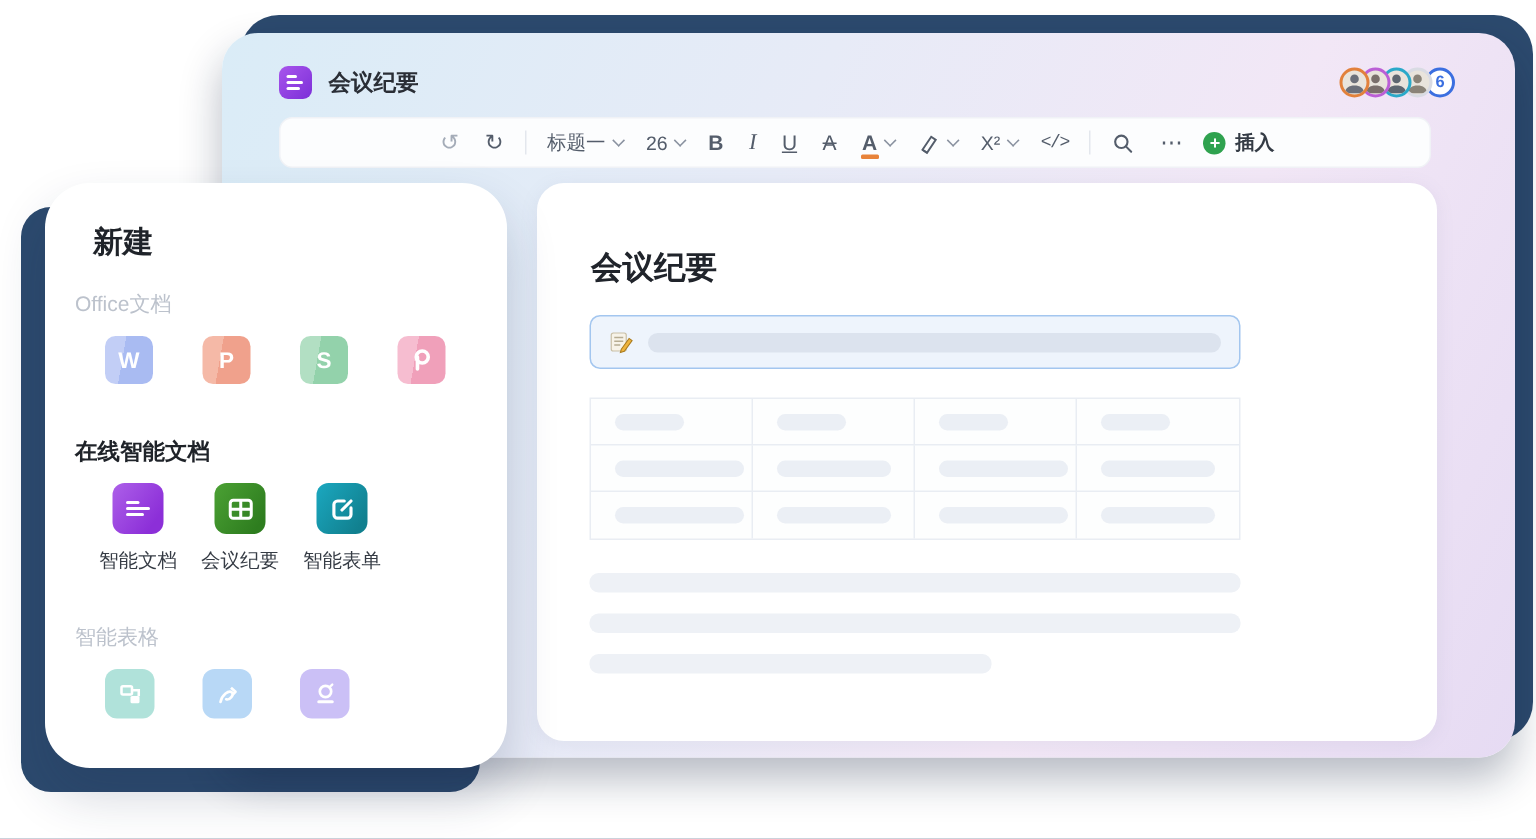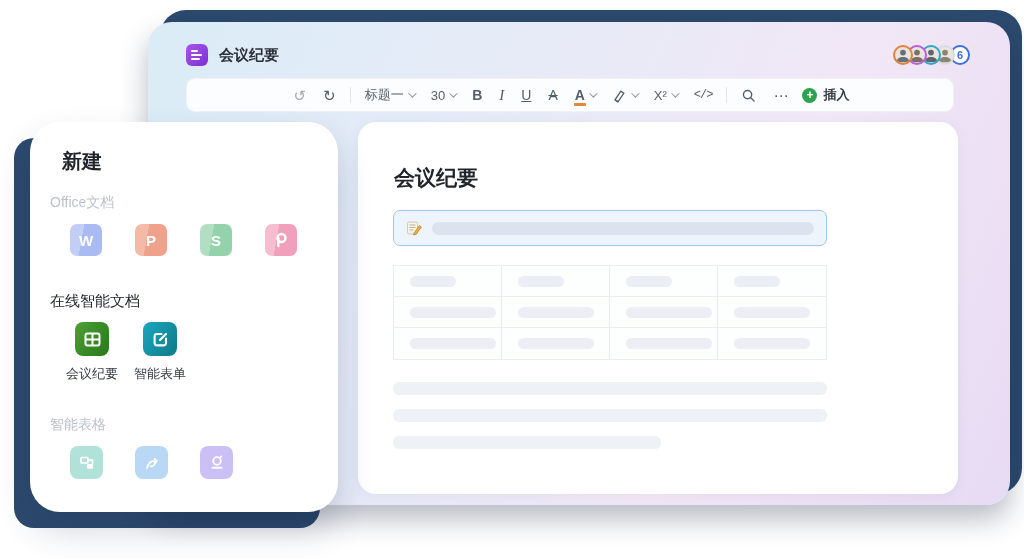--- a/index.html
+++ b/index.html
@@ -85,21 +85,21 @@
 
   .skel-line { position:absolute; left:35px; height:13px; border-radius:6px; background:#eef1f6; }
   .l1 { top:260px; width:434px; } .l2 { top:287px; width:434px; } .l3 { top:314px; width:268px; }
 
   
   .panel { position:absolute; left:30px; top:122px; width:308px; height:390px;
     background:#fff; border-radius:30px; box-shadow:0 18px 34px rgba(30,45,80,.20); }
   .panel-title { position:absolute; left:32px; top:26px; font-size:20px; font-weight:700; color:#1f2329; }
   .sec-label { position:absolute; left:20px; font-size:14px; }
   .sec-muted { color:#bcc2cc; }
-  .sec-strong { color:#1f2329; font-weight:400; font-size:15px; }
+  .sec-strong { color:#1f2329; font-weight:700; font-size:15px; }
   .office-row { position:absolute; left:40px; top:102px; display:flex; gap:33px; }
   .tile { width:32px; height:32px; border-radius:7px; display:flex; align-items:center;
     justify-content:center; color:#fff; font-size:15px; font-weight:700; cursor:pointer; }
   .t-w { background:linear-gradient(100deg,#c2cef6 0 38%,#a9bbf2 38%); }
   .t-p { background:linear-gradient(100deg,#f5b9a7 0 38%,#f0a18c 38%); }
   .t-s { background:linear-gradient(100deg,#b2dfc3 0 38%,#93d2ab 38%); }
   .t-f { background:linear-gradient(100deg,#f6bdd0 0 38%,#f0a0ba 38%); }
 
   .smart-row { position:absolute; left:34px; top:200px; display:flex; gap:12px; }
   .smart-col { width:56px; display:flex; flex-direction:column; align-items:center; gap:9px; cursor:pointer; }
@@ -167,21 +167,21 @@
         </div>
       <div class="tb">
           <span class="glyph">↻</span>
         </div>
       <div class="tb-divider"></div>
       <div class="tb">
           <span>标题一</span>
           <span class="chev"></span>
         </div>
       <div class="tb">
-          <span>30</span>
+          <span>26</span>
           <span class="chev"></span>
         </div>
       <div class="tb">
           <span class="b-bold">B</span>
         </div>
       <div class="tb">
           <span class="b-italic">I</span>
         </div>
       <div class="tb">
           <span class="b-under">U</span>
@@ -298,20 +298,30 @@
         <svg width="18" height="18" viewBox="0 0 18 18">
           <circle cx="9.5" cy="7" r="4" fill="none" stroke="#fff" stroke-width="2.4"></circle>
           <path d="M6.3 7v8" stroke="#fff" stroke-width="2.4" stroke-linecap="round"></path>
         </svg>
       </div>
     </div>
 
     <div class="sec-label sec-strong" style="top:170px">在线智能文档</div>
     <div class="smart-row">
       <div class="smart-col">
+        <div class="smart-tile st-doc">
+          <div>
+              <i style="width:9px"></i>
+              <i style="width:16px"></i>
+              <i style="width:12px"></i>
+            </div>
+        </div>
+        <div class="smart-label">智能文档</div>
+      </div>
+      <div class="smart-col">
         <div class="smart-tile st-sheet">
           <svg width="19" height="19" viewBox="0 0 19 19">
               <rect x="2.5" y="3.5" width="14" height="12" rx="2" fill="none" stroke="#fff" stroke-width="2"></rect>
               <path d="M9.5 3.5v12M2.5 9.5h14" stroke="#fff" stroke-width="2"></path>
             </svg>
         </div>
         <div class="smart-label">会议纪要</div>
       </div>
       <div class="smart-col">
         <div class="smart-tile st-form">

